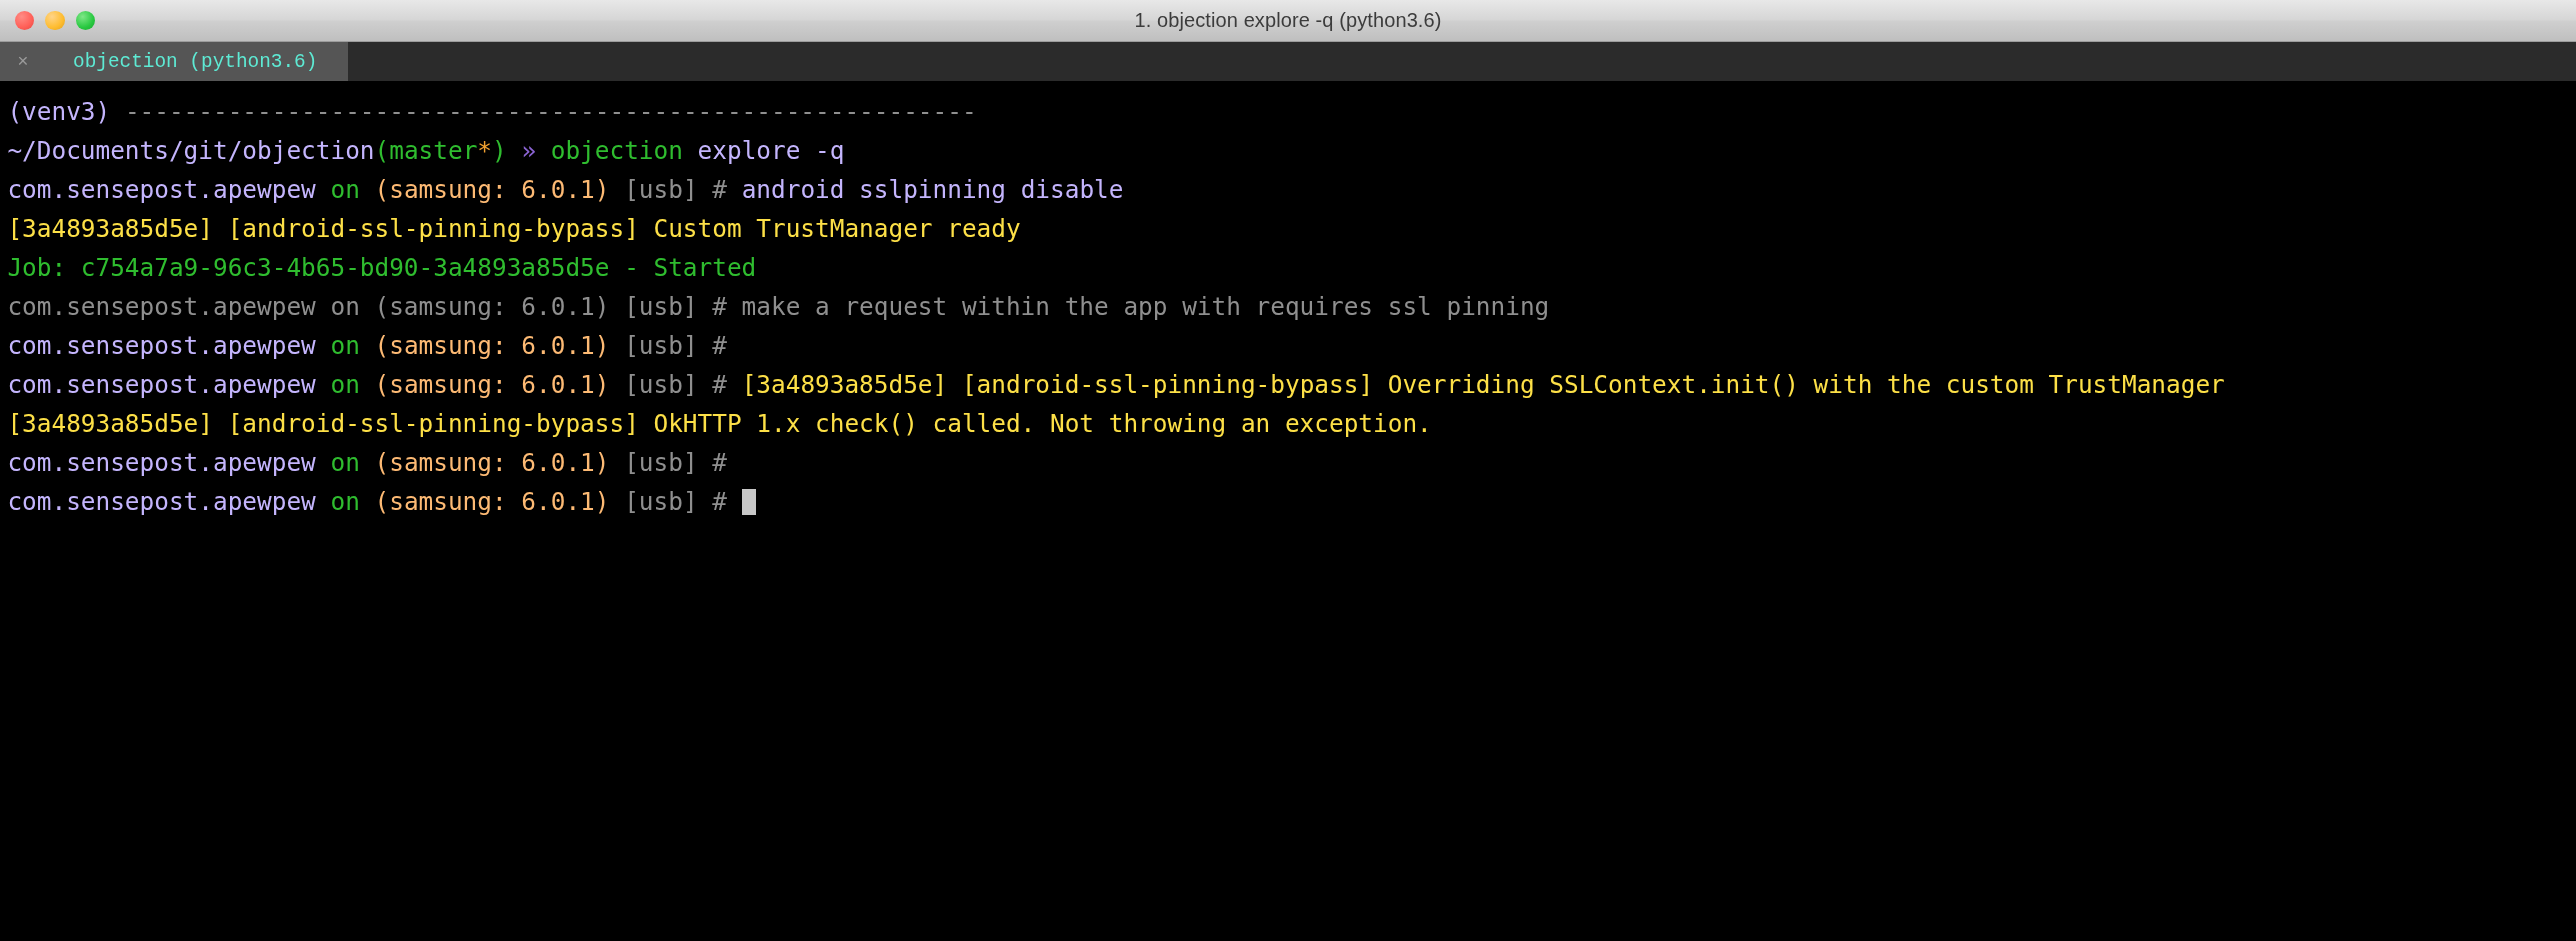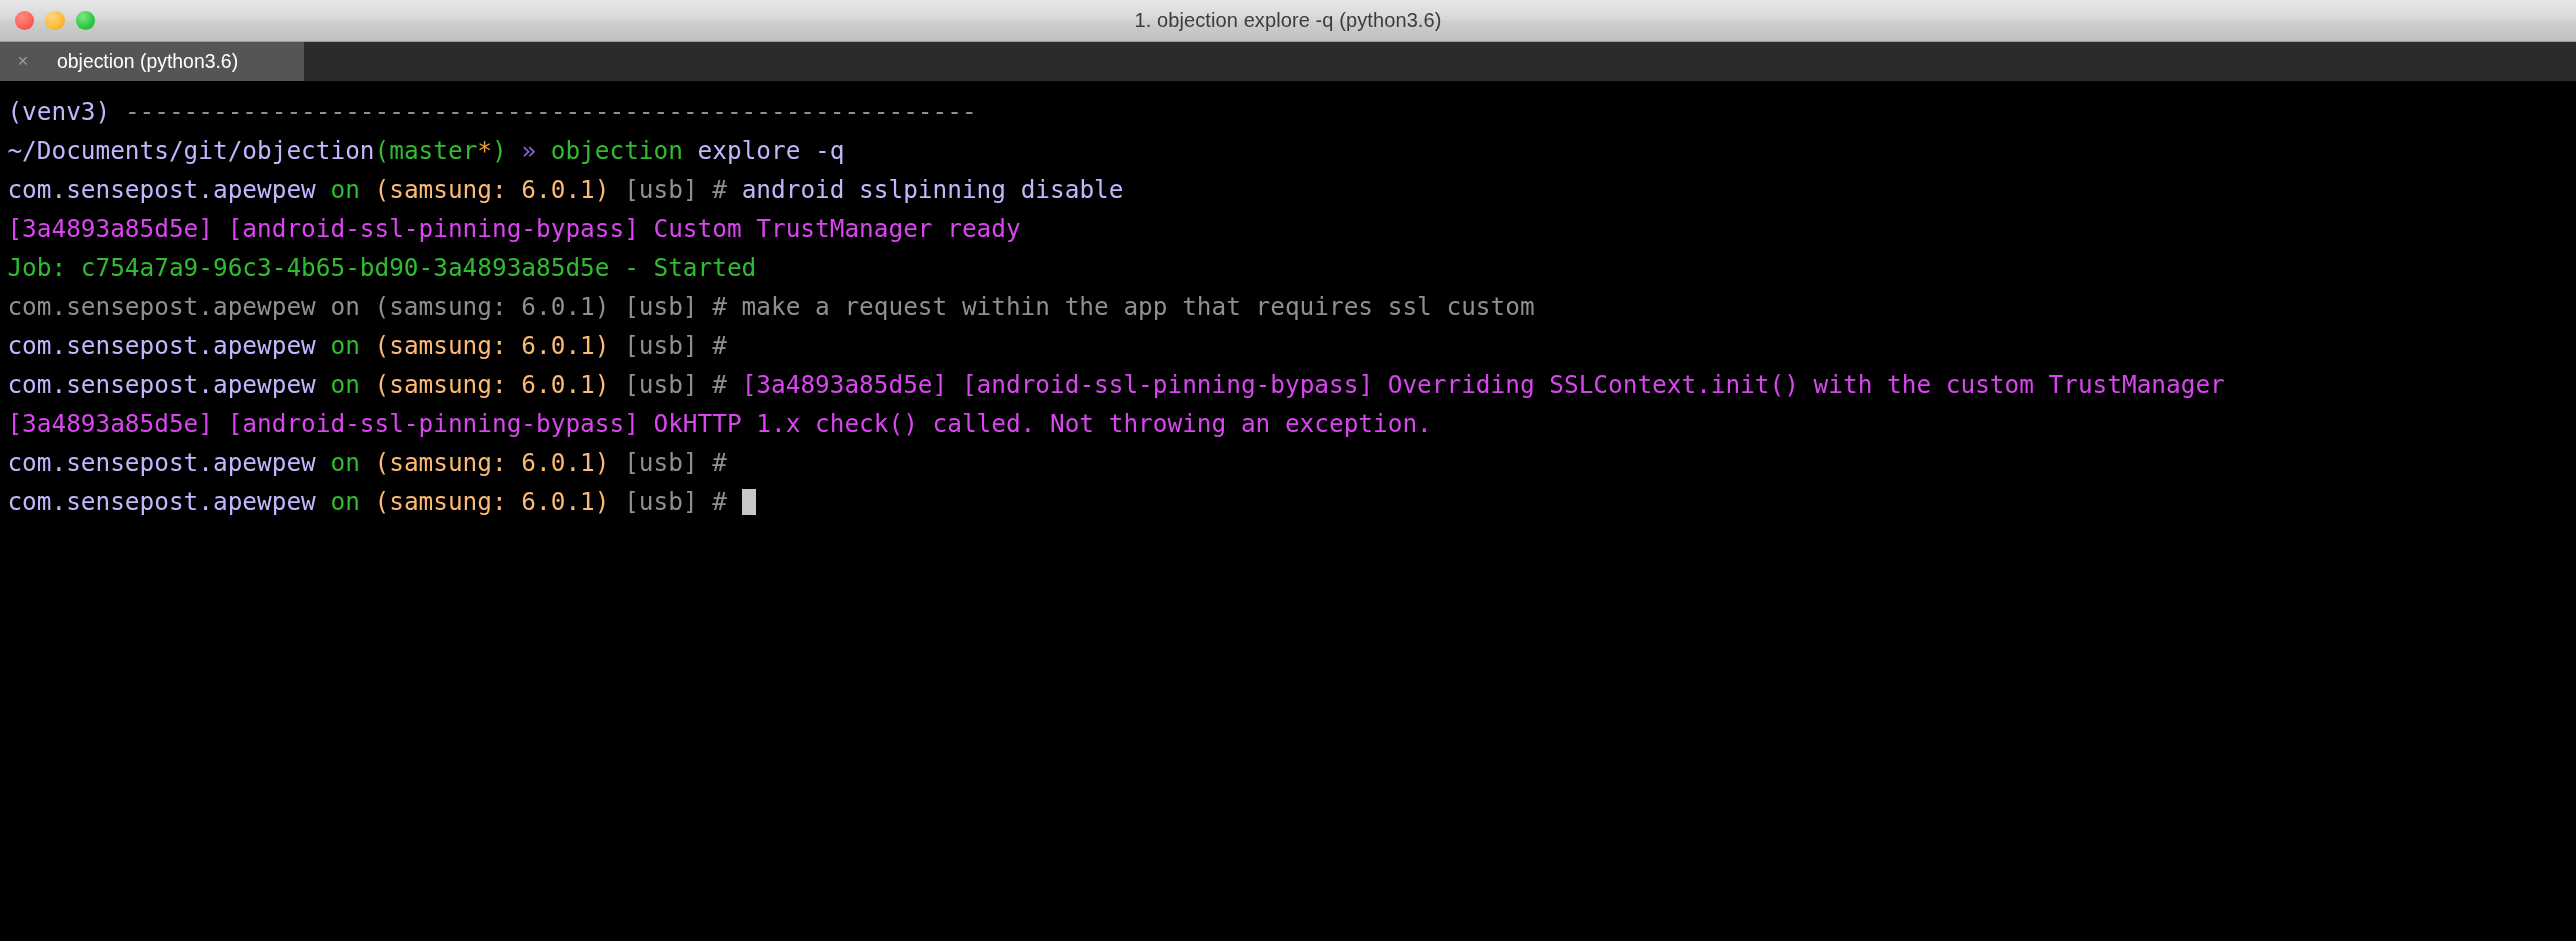--- a/index.html
+++ b/index.html
@@ -81,24 +81,25 @@
   }
   .tab-close {
     color: #9b9b9b;
     font-size: 18.5px;
     line-height: 1;
     width: 20px;
     text-align: center;
     cursor: pointer;
   }
   .tab-label {
-    color: #ffffff;
+    color: #5eead4;
     font-size: 19.4px;
-    margin-left: 24px;
+    margin-left: 40px;
     white-space: nowrap;
+    font-family: Liberation Mono, monospace;
   }
 
   
   #terminal {
     flex: 1;
     background: #000000;
     padding: 11px 0 0 7.4px;
     box-sizing: border-box;
     overflow: hidden;
   }
@@ -111,21 +112,21 @@
   .seg { white-space: pre; }
 
   
   .c-white   { color: #c4b5fd; }
   .c-gray    { color: #8f8f8f; }
   .c-blue    { color: #c4b5fd; }
   .c-green   { color: #2fbd2f; }
   .c-bgreen  { color: #fdba74; }
   .c-purple  { color: #8a63d2; }
   .c-orange  { color: #f0a030; }
-  .c-violet  { color: #d946ef; }
+  .c-violet  { color: #fde047; }
 
   .cursor {
     display: inline-block;
     width: 14px;
     height: 26px;
     background: #c7c7c7;
     vertical-align: -4.6px;
   }
 </style>
 </head>
@@ -148,21 +149,21 @@
       <span class="tab-label">objection (python3.6)</span>
     </div>
   </div>
 
   <div id="terminal">
       <div class="line"><span class="seg c-white">(venv3) </span><span class="seg c-gray">----------------------------------------------------------</span></div>
       <div class="line"><span class="seg c-blue">~/Documents/git/objection</span><span class="seg c-green">(</span><span class="seg c-green">master</span><span class="seg c-orange">*</span><span class="seg c-green">)</span><span class="seg c-white"> </span><span class="seg c-purple">»</span><span class="seg c-white"> </span><span class="seg c-green">objection</span><span class="seg c-white"> explore -q</span></div>
       <div class="line"><span class="seg c-blue">com.sensepost.apewpew</span><span class="seg c-green"> on </span><span class="seg c-bgreen">(samsung: 6.0.1)</span><span class="seg c-gray"> [usb] # </span><span class="seg c-white">android sslpinning disable</span></div>
       <div class="line"><span class="seg c-violet">[3a4893a85d5e] [android-ssl-pinning-bypass] Custom TrustManager ready</span></div>
       <div class="line"><span class="seg c-green">Job: c754a7a9-96c3-4b65-bd90-3a4893a85d5e - Started</span></div>
-      <div class="line"><span class="seg c-gray">com.sensepost.apewpew on (samsung: 6.0.1) [usb] # make a request within the app that requires ssl custom</span></div>
+      <div class="line"><span class="seg c-gray">com.sensepost.apewpew on (samsung: 6.0.1) [usb] # make a request within the app with requires ssl pinning</span></div>
       <div class="line"><span class="seg c-blue">com.sensepost.apewpew</span><span class="seg c-green"> on </span><span class="seg c-bgreen">(samsung: 6.0.1)</span><span class="seg c-gray"> [usb] #</span></div>
       <div class="line"><span class="seg c-blue">com.sensepost.apewpew</span><span class="seg c-green"> on </span><span class="seg c-bgreen">(samsung: 6.0.1)</span><span class="seg c-gray"> [usb] # </span><span class="seg c-violet">[3a4893a85d5e] [android-ssl-pinning-bypass] Overriding SSLContext.init() with the custom TrustManager</span></div>
       <div class="line"><span class="seg c-violet">[3a4893a85d5e] [android-ssl-pinning-bypass] OkHTTP 1.x check() called. Not throwing an exception.</span></div>
       <div class="line"><span class="seg c-blue">com.sensepost.apewpew</span><span class="seg c-green"> on </span><span class="seg c-bgreen">(samsung: 6.0.1)</span><span class="seg c-gray"> [usb] #</span></div>
       <div class="line"><span class="seg c-blue">com.sensepost.apewpew</span><span class="seg c-green"> on </span><span class="seg c-bgreen">(samsung: 6.0.1)</span><span class="seg c-gray"> [usb] # </span><span class="cursor"></span></div>
     </div>
 
 </div>
 
 

